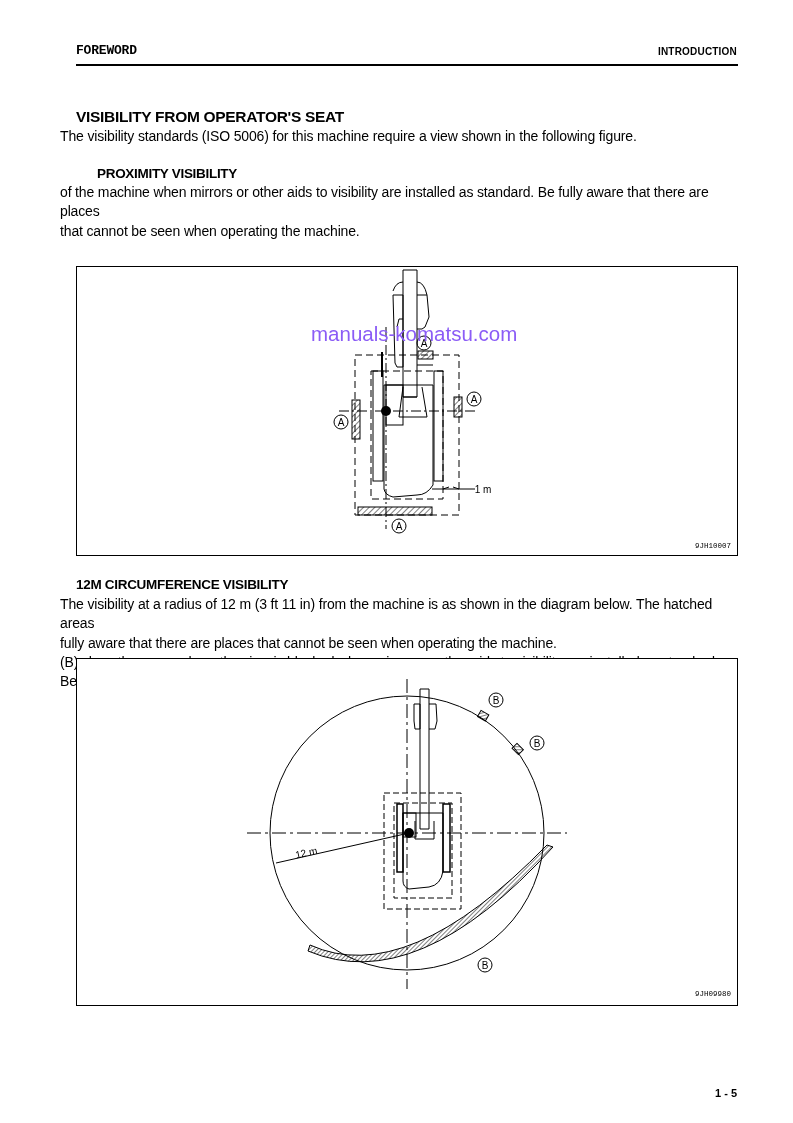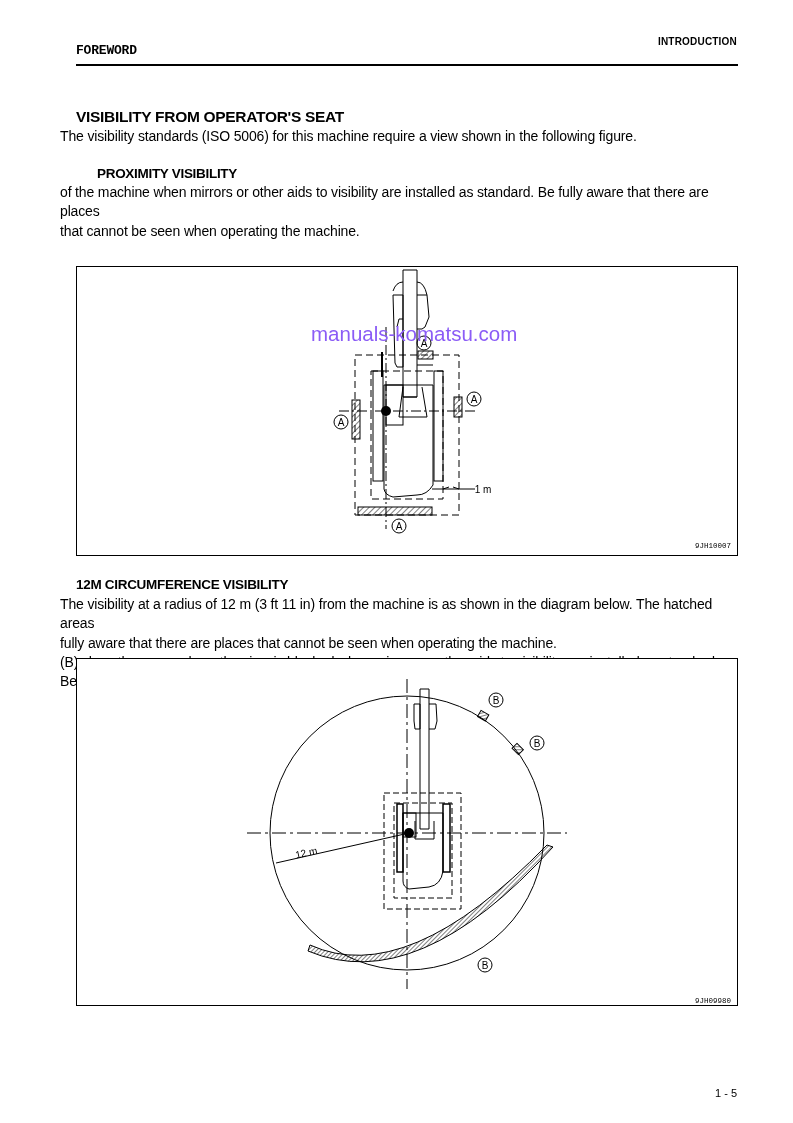--- a/index.html
+++ b/index.html
@@ -1,28 +1,28 @@
 <!DOCTYPE html>
 <html><head>
 <meta charset="utf-8">
 <style>
   html, body { margin:0; padding:0; background:#ffffff; }
   body { width:793px; height:1123px; position:relative; overflow:hidden;
          font-family:"Liberation Sans", sans-serif; color:#000; }
   .hdr-left { position:absolute; left:76px; top:43px; font-size:13px; font-weight:bold; letter-spacing:-0.2px;font-family:Liberation Mono, monospace; }
-  .hdr-right { position:absolute; right:56px; top:36px; font-size:10px; font-weight:bold; letter-spacing:0.2px; }
+  .hdr-right { position:absolute; right:56px; top:46px; font-size:10px; font-weight:bold; letter-spacing:0.2px; }
   .hdr-rule { position:absolute; left:76px; top:64px; width:662px; height:2px; background:#000; }
   .h1 { position:absolute; left:76px; top:108px; font-size:15.5px; font-weight:bold; letter-spacing:-0.3px; }
   .h2 { position:absolute; left:76px; font-size:13.5px; font-weight:bold; letter-spacing:-0.3px; }
   .para { position:absolute; left:60px; width:664px; font-size:14px; line-height:19.3px; letter-spacing:-0.15px; }
   .fig { position:absolute; left:76px; width:660px; border:1px solid #000; background:#fff; }
   .fig svg { position:absolute; left:0; top:0; }
   .fig-code { position:absolute; right:6px; font-size:7.5px; font-family:"Liberation Mono", monospace;margin-top:41px; }
   .watermark { position:absolute; left:311px; top:322px; font-size:20.5px; font-family:"Liberation Sans", sans-serif; color:#8b5cf6; }
-  .page-no { position:absolute; right:56px; top:1087px; font-size:11px; }
+  .page-no { position:absolute; right:56px; top:1087px; font-size:11px;font-weight:bold; }
 </style>
 </head>
 <body>
 
 <div>
   <div class="hdr-left">FOREWORD</div>
   <div class="hdr-right">INTRODUCTION</div>
   <div class="hdr-rule"></div>
 </div>
 
@@ -153,18 +153,18 @@
       <circle cx="460" cy="84" r="7"></circle>
       <circle cx="408" cy="306" r="7"></circle>
     </g>
     <g font-family="Liberation Sans, sans-serif" font-size="10" text-anchor="middle" fill="#000">
       <text x="419" y="45">B</text>
       <text x="460" y="88">B</text>
       <text x="408" y="310">B</text>
       <text x="230" y="197" transform="rotate(-13 230 197)">12 m</text>
     </g>
   </svg>
-  <div class="fig-code" style="bottom:0;font-family:Liberation Mono, monospace;">9JH09980</div>
+  <div class="fig-code" style="bottom:7px;font-family:Liberation Mono, monospace;">9JH09980</div>
 </div>
 
 <div class="watermark">manuals-komatsu.com</div>
 
 <div class="page-no">1 - 5</div>
 
 </body></html>

